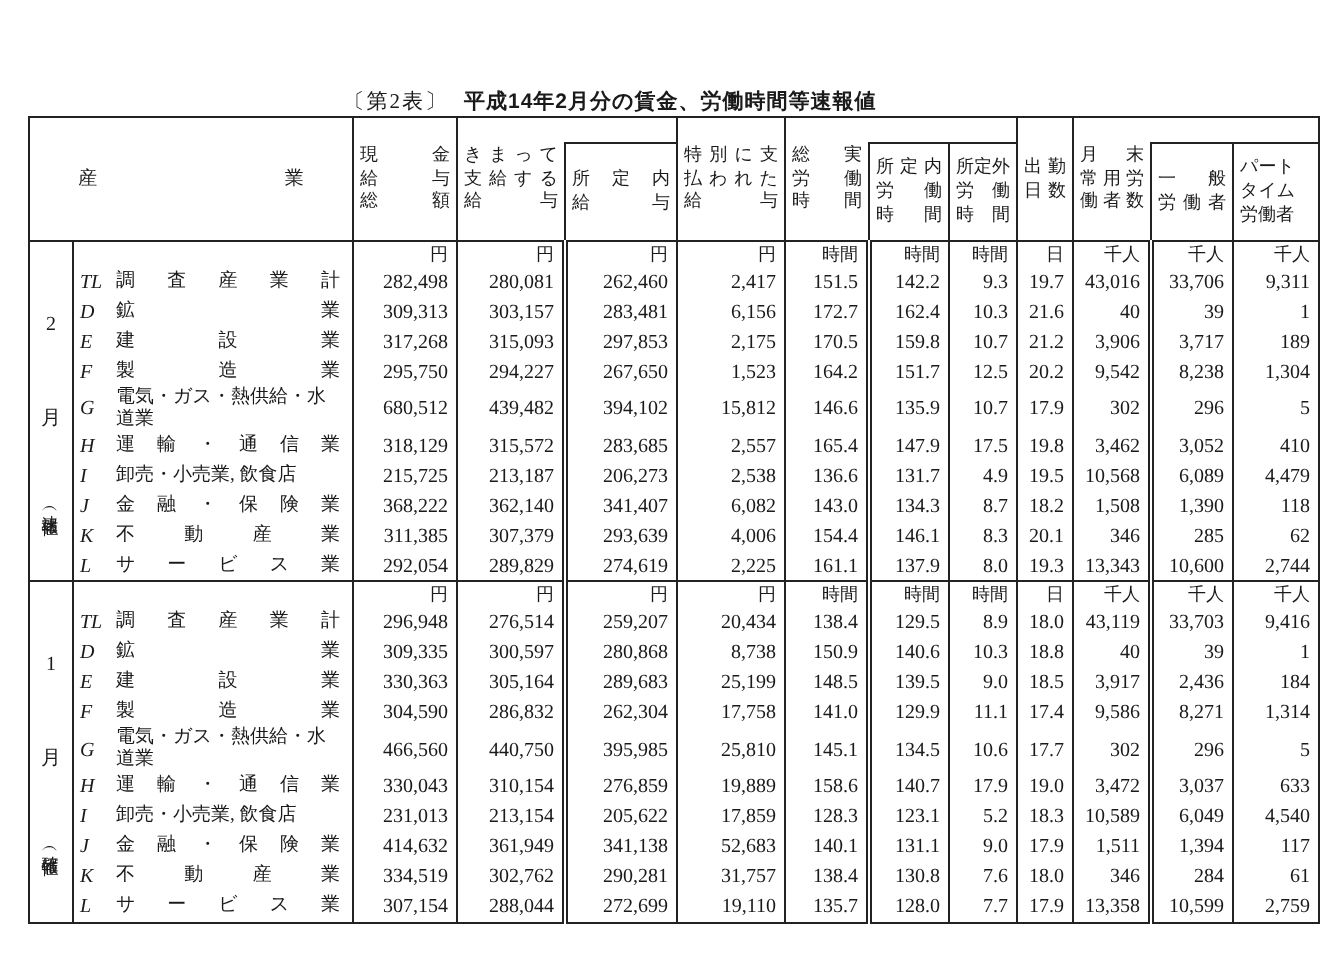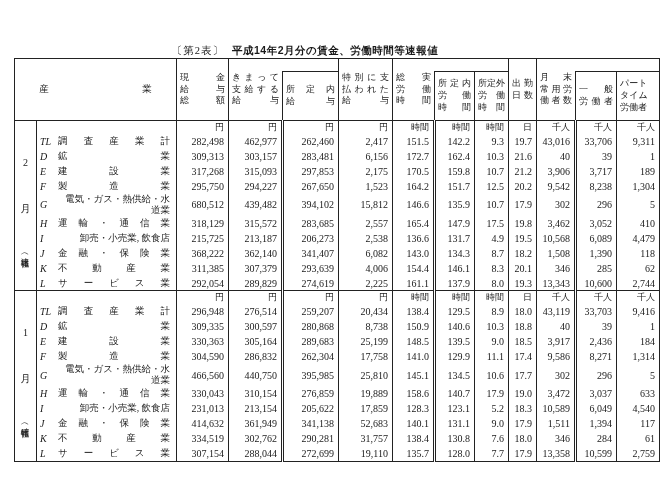--- a/index.html
+++ b/index.html
@@ -32,21 +32,21 @@
   tbody tr{height:15px;}
   tbody tr.units{height:13px;}
   tbody tr:first-child td{border-top:1px solid #222;}
   td.month{border-right:1px solid #222;}
   .mwrap{height:166px;display:flex;flex-direction:column;align-items:center;
          justify-content:space-evenly;font-size:10px;}
   .mnote{writing-mode:vertical-rl;font-size:8.5px;letter-spacing:1px;}
   td.ind{padding-left:3px;}
   td.ind .cellflex{display:flex;align-items:center;}
   span.code{width:18px;flex:0 0 18px;font-size:10px;font-style:italic;}
-  span.name{flex:1;padding-right:6px;line-height:1.15;font-size:9.5px;text-align:right;}
+  span.name{flex:1;padding-right:6px;line-height:1.15;font-size:9.5px;}
   span.name.just{text-align:justify;text-align-last:justify;}
   td.val,td.unit{text-align:right;padding-right:4px;border-left:1px solid #222;}
   td.unit{font-size:9px;}
   td.dbl{border-left:3px double #222;}
 </style>
 </head>
 <body>
 
 <div class="page">
   <div class="title-row">
@@ -178,21 +178,21 @@
           <td class="unit">千人</td>
         </tr>
         <tr>
           <td class="ind">
             <div class="cellflex">
               <span class="code">TL</span>
               <span class="name just">調査産業計</span>
             </div>
           </td>
           <td class="val">282,498</td>
-          <td class="val">462,977</td>
+          <td class="val">280,081</td>
           <td class="val dbl">262,460</td>
           <td class="val">2,417</td>
           <td class="val">151.5</td>
           <td class="val dbl">142.2</td>
           <td class="val">9.3</td>
           <td class="val">19.7</td>
           <td class="val">43,016</td>
           <td class="val dbl">33,706</td>
           <td class="val">9,311</td>
         </tr>

